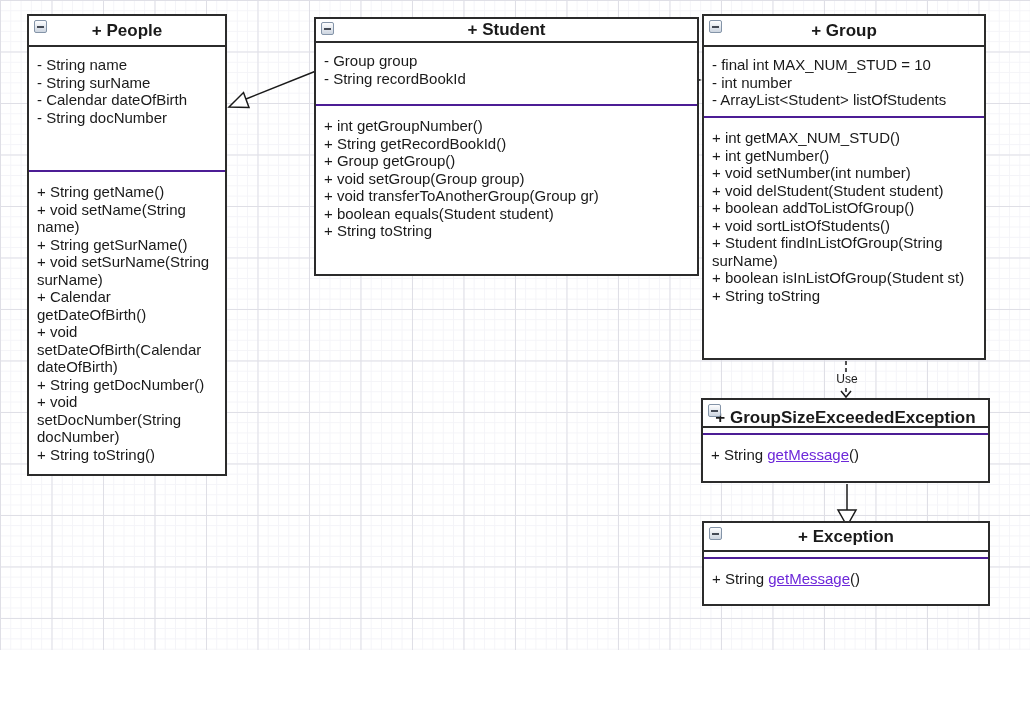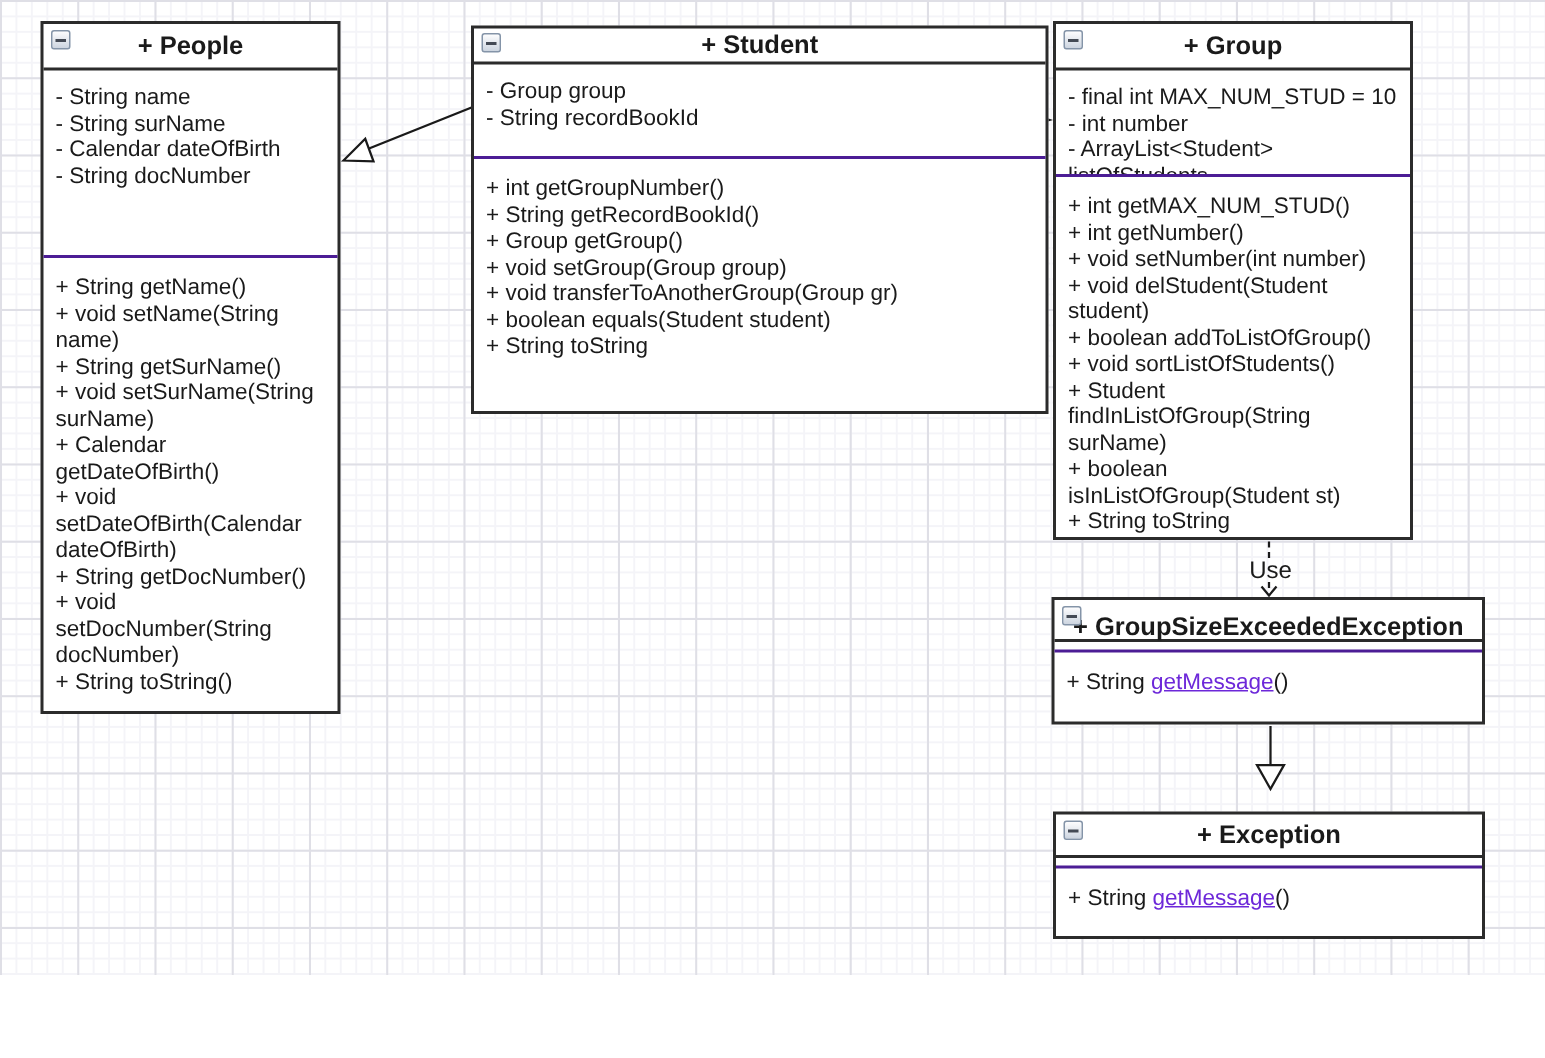--- a/index.html
+++ b/index.html
@@ -40,34 +40,34 @@
   .line { white-space:normal; }
   .mlink { color:#6d28d9; text-decoration:underline; }
 
   
   #box-people  { left:27px;  top:14px;  width:200px; height:462px; }
   #box-people .hdr { height:31px; }
   #box-people .attrs { height:125px; }
   #box-student { left:314px; top:17px;  width:385px; height:259px; }
   #box-student .hdr { height:24px; }
   #box-student .attrs { height:63px; }
-  #box-group   { left:702px; top:14px;  width:240px; height:346px; }
+  #box-group   { left:702px; top:14px;  width:284px; height:346px; }
   #box-group .hdr { height:31px; }
   #box-group .attrs { height:71px; }
   #box-gsee    { left:701px; top:398px; width:289px; height:85px; }
   #box-gsee .hdr { height:28px;align-items:flex-end; }
   #box-gsee .attrs { height:7px; }
-  #box-exception { left:702px; top:541px; width:288px; height:85px; }
+  #box-exception { left:702px; top:521px; width:288px; height:85px; }
   #box-exception .hdr { height:29px; }
   #box-exception .attrs { height:7px; }
 
   .connector-layer { position:absolute; left:0; top:0; width:1030px; height:705px; pointer-events:none; }
   .edge-label {
     position:absolute; left:830px; top:372px; width:34px; text-align:center;
-    font-size:16px; color:#1a1a1a;
+    font-size:12px; color:#1a1a1a;
   }
 </style>
 </head>
 <body>
 
 <div class="canvas">
   <div class="grid-area"></div>
 
   <svg class="connector-layer" width="1030" height="705" viewBox="0 0 1030 705" xmlns="http://www.w3.org/2000/svg">
 

